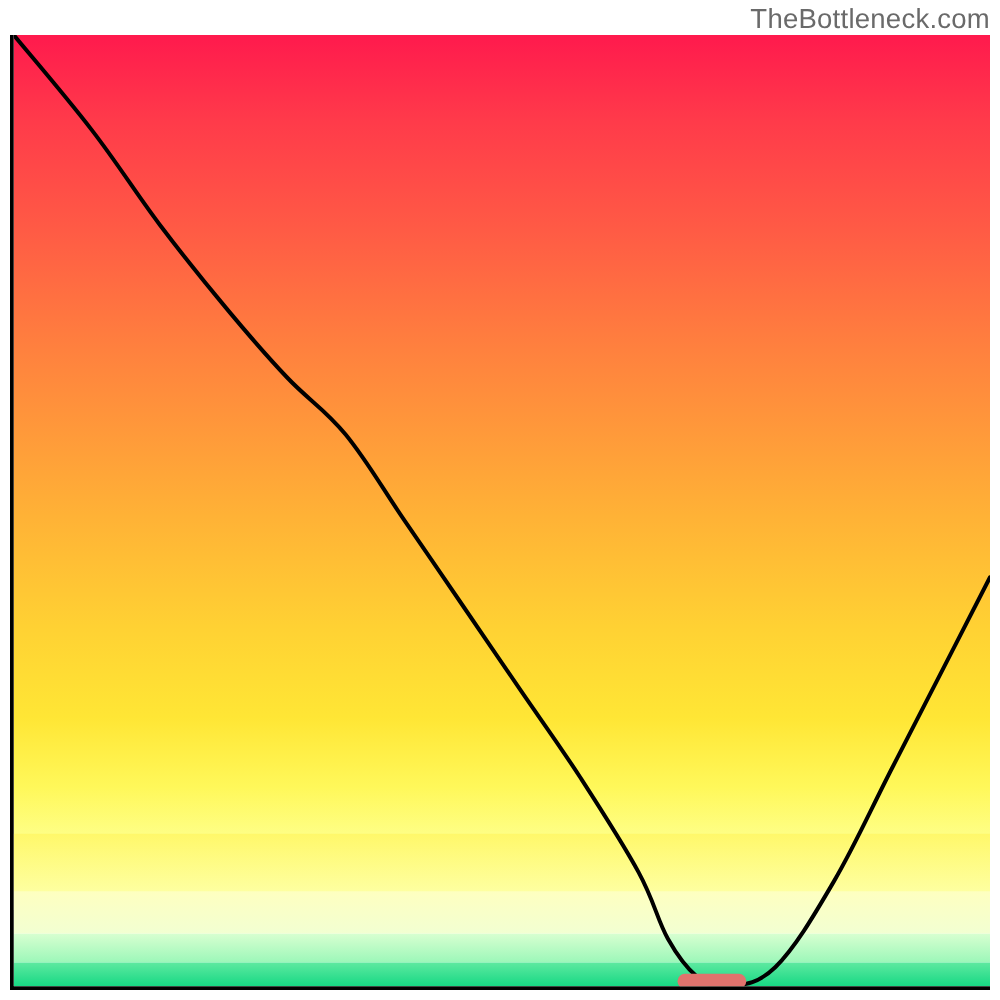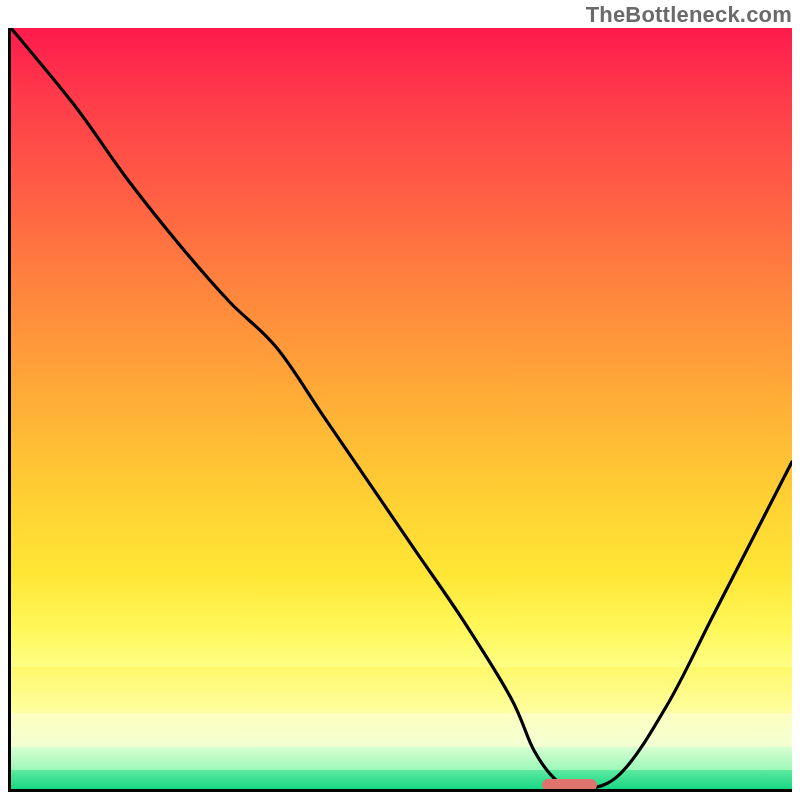--- a/index.html
+++ b/index.html
@@ -14,21 +14,21 @@
   .frame {
     position: relative;
     width: 800px;
     height: 800px;
   }
   .watermark {
     position: absolute;
     top: 2px;
     right: 8px;
     font-size: 22px;
-    font-weight: 700;
+    font-weight: 400;
     color: #6a6a6a;
     letter-spacing: 0.2px;
   }
   .plot {
     position: absolute;
     left: 8px;
     top: 28px;
     width: 784px;
     height: 764px;
     border-left: 3px solid #000;

